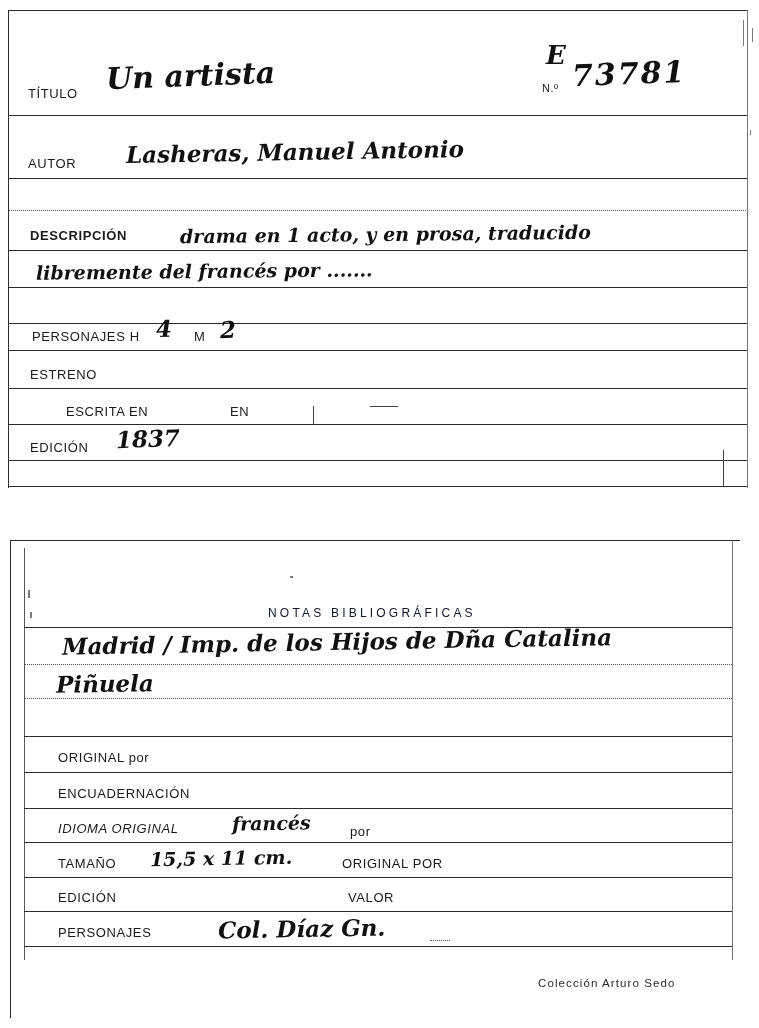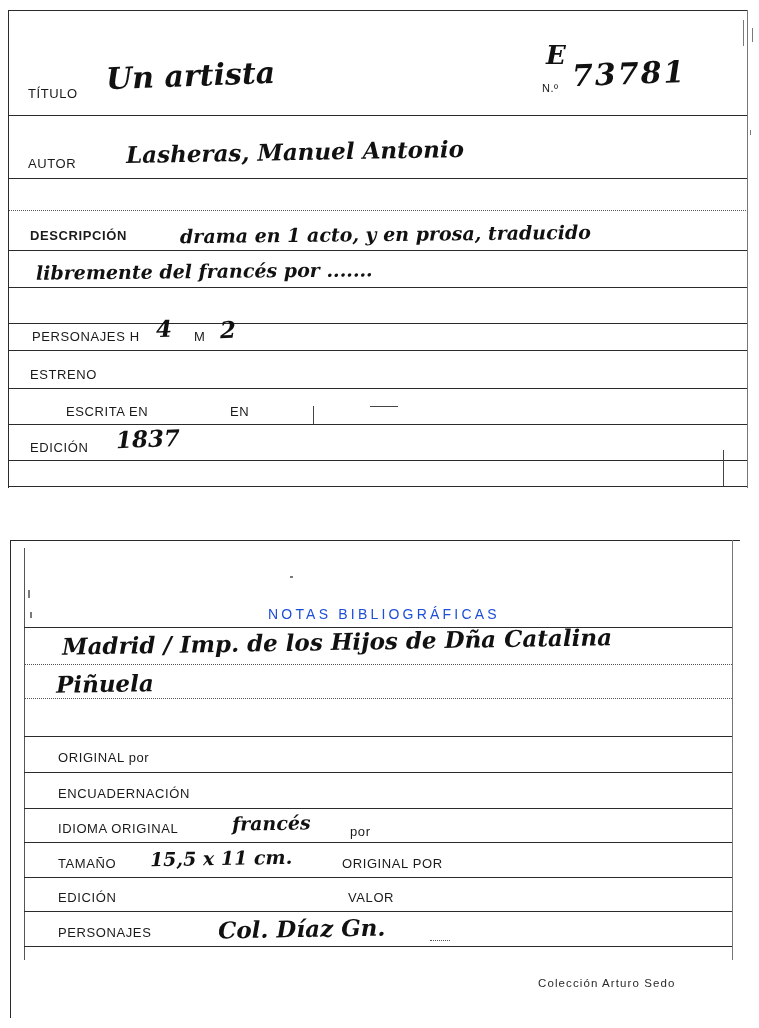--- a/index.html
+++ b/index.html
@@ -101,23 +101,23 @@
     position: absolute;
     font-size: 11.5px;
     letter-spacing: 1.1px;
     color: #2a2a2a;
     font-family: "Liberation Sans", sans-serif;
     white-space: nowrap;
   }
 
   .notes-title {
     position: absolute;
-    font-size: 14px;
+    font-size: 12px;
     letter-spacing: 3.2px;
-    color: #1d4ed8;
+    color: #0f172a;
     white-space: nowrap;
   }
 
   
   .speck {
     position: absolute;
     background: #7a7a7a;
   }
 </style>
 </head>
@@ -206,21 +206,21 @@
 
     <div class="hw s2 flat" style="left:52px;top:88px;">Madrid / Imp. de los Hijos de Dña Catalina</div>
     <div class="hw s2 flat" style="left:46px;top:130px;">Piñuela</div>
 
     <div class="lbl" style="left:48px;top:210px;">ORIGINAL por</div>
     <div class="hw s3" style="left:210px;top:203px;"></div>
 
     <div class="lbl" style="left:48px;top:246px;">ENCUADERNACIÓN</div>
     <div class="hw s3" style="left:230px;top:239px;"></div>
 
-    <div class="lbl" style="left:48px;top:281px;">IDIOMA ORIGINAL</div>
+    <div class="lbl" style="left:48px;top:281px;font-style:italic;">IDIOMA ORIGINAL</div>
     <div class="hw s3 flat" style="left:222px;top:272px;">francés</div>
     <div class="lbl" style="left:340px;top:284px;">por</div>
     <div class="hw s3" style="left:392px;top:275px;"></div>
 
     <div class="lbl" style="left:48px;top:316px;text-align:center;">TAMAÑO</div>
     <div class="hw s3 flat" style="left:140px;top:307px;">15,5 x 11 cm.</div>
     <div class="lbl" style="left:332px;top:316px;">ORIGINAL POR</div>
     <div class="hw s3" style="left:500px;top:308px;"></div>
 
     <div class="lbl" style="left:48px;top:350px;">EDICIÓN</div>

